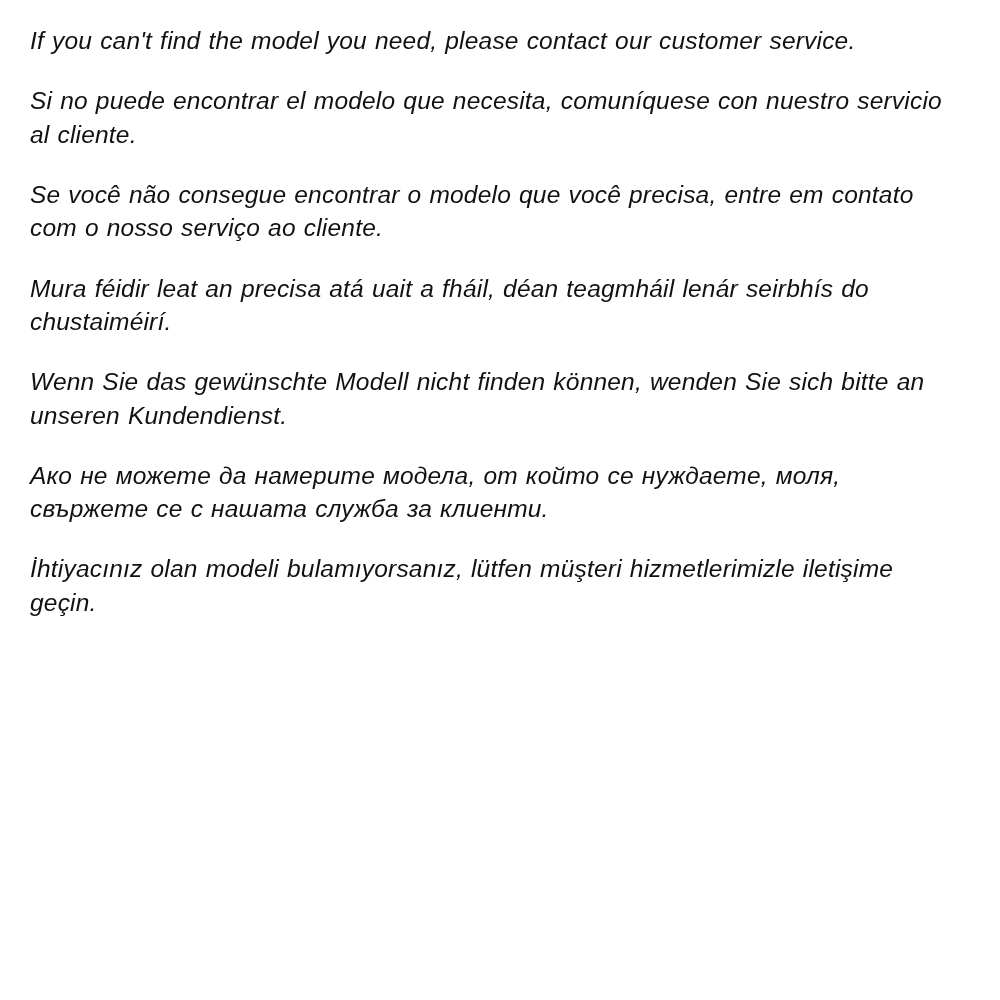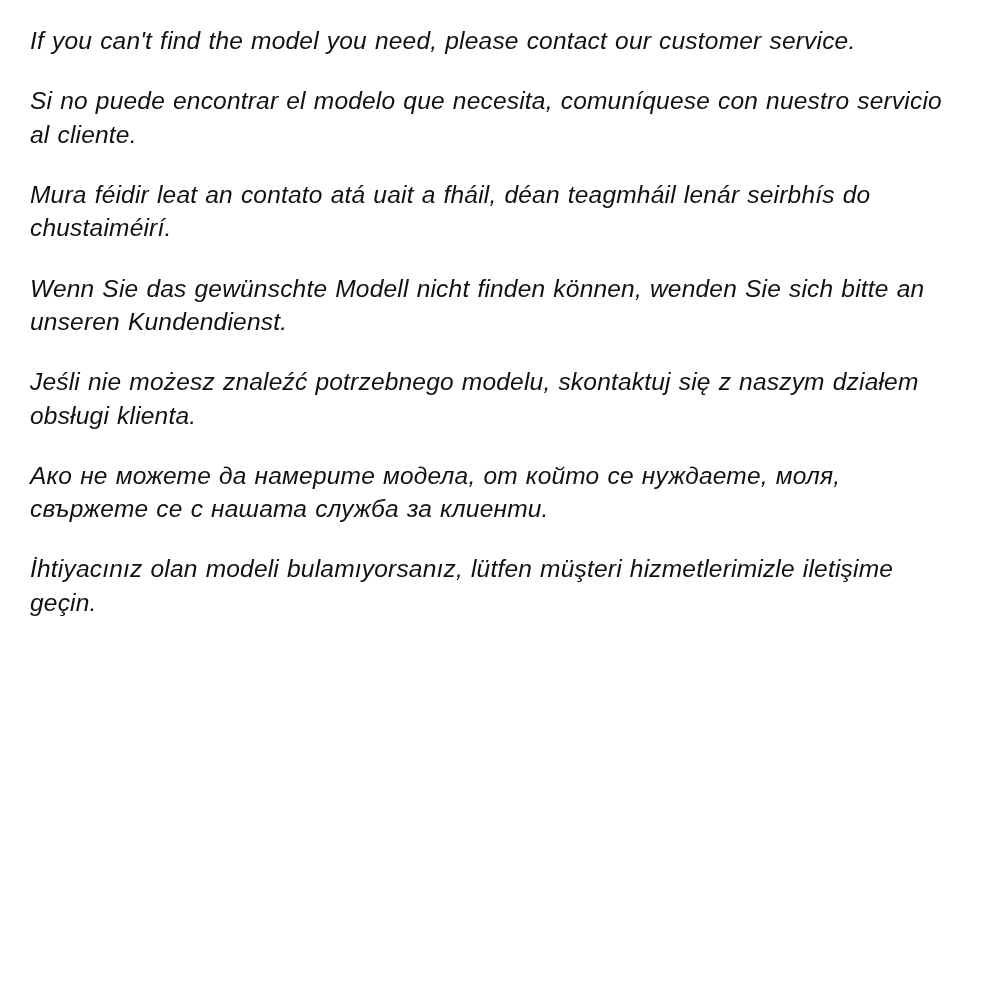--- a/index.html
+++ b/index.html
@@ -32,18 +32,18 @@
   .notice-paragraph:last-child {
     margin-bottom: 8px;
   }
 </style>
 </head>
 <body>
 
 <div class="page">
   <p class="notice-paragraph">If you can't find the model you need, please contact our customer service.</p>
   <p class="notice-paragraph">Si no puede encontrar el modelo que necesita, comuníquese con nuestro servicio al cliente.</p>
-  <p class="notice-paragraph">Mura féidir leat an contato atá uait a fháil, déan teagmháil lenár seirbhís do chustaiméirí.</p>
+  <p class="notice-paragraph">Se você não consegue encontrar o modelo que você precisa, entre em contato com o nosso serviço ao cliente.</p>
+  <p class="notice-paragraph">Mura féidir leat an precisa atá uait a fháil, déan teagmháil lenár seirbhís do chustaiméirí.</p>
   <p class="notice-paragraph">Wenn Sie das gewünschte Modell nicht finden können, wenden Sie sich bitte an unseren Kundendienst.</p>
-  <p class="notice-paragraph">Jeśli nie możesz znaleźć potrzebnego modelu, skontaktuj się z naszym działem obsługi klienta.</p>
   <p class="notice-paragraph">Ако не можете да намерите модела, от който се нуждаете, моля, свържете се с нашата служба за клиенти.</p>
   <p class="notice-paragraph">İhtiyacınız olan modeli bulamıyorsanız, lütfen müşteri hizmetlerimizle iletişime geçin.</p>
 </div>
 
 </body></html>

